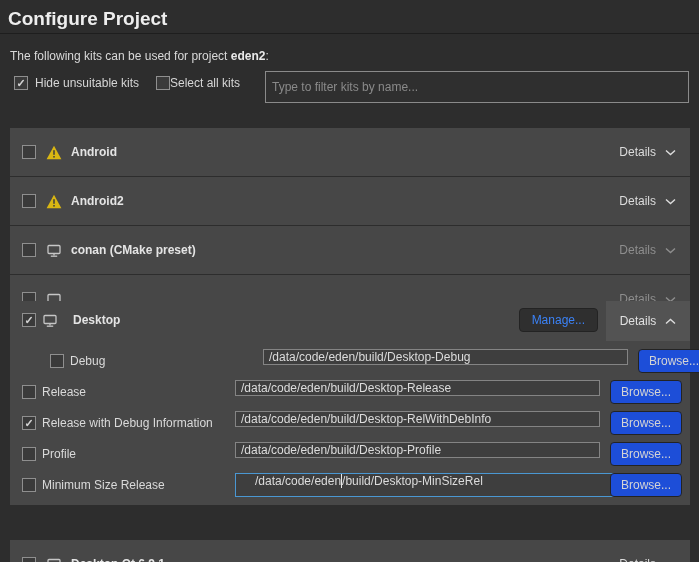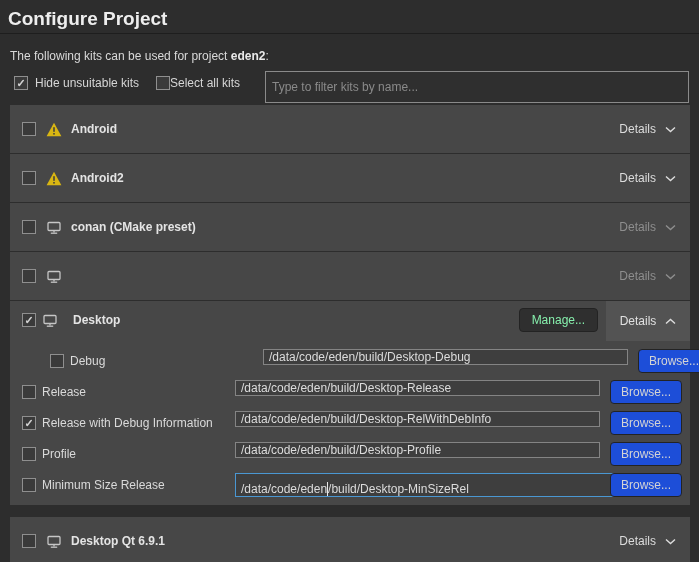--- a/index.html
+++ b/index.html
@@ -47,20 +47,21 @@
     color:#dddddd; font-family:"Liberation Sans", sans-serif; font-size:12px;
     padding:0 6px; outline:none;
   }
   .filter-input::placeholder { color:#8a8a8a; }
 
   .kit-row {
     position:absolute; left:10px; width:680px; height:48px;
     background:#474747;
     display:flex; align-items:center;
     padding:0 14px 0 12px;
+    margin-top:23px;
   }
   .kit-row .kicon { margin-left:10px; display:flex; align-items:center; }
   .kit-name { margin-left:9px; font-weight:bold; color:#e4e4e4; }
   .spacer { flex:1; }
   .details-btn {
     display:flex; align-items:center; gap:9px;
     color:#dcdcdc;
   }
   .details-btn.disabled { color:#8e8e8e; }
   .details-btn.disabled svg polyline { stroke:#8e8e8e; }
@@ -77,38 +78,38 @@
   }
   .details-block {
     position:absolute; right:0; top:0; width:84px; height:40px;
     background:#535353;
     display:flex; align-items:center; justify-content:center; gap:9px;
     color:#e0e0e0;
   }
   .manage-btn {
     position:absolute; right:92px; top:7px; height:24px;
     background:#2f2f2f; border:1px solid #232323; border-radius:4px;
-    color:#86efac; font-family:"Liberation Sans", sans-serif; font-size:12px;
+    color:#3b82f6; font-family:"Liberation Sans", sans-serif; font-size:12px;
     padding:0 12px;
   }
 
   .cfg-row { position:absolute; left:0; width:100%; height:24px; }
   .cfg-row .checkbox { position:absolute; left:12px; top:5px; }
   .cfg-label { position:absolute; left:32px; top:0; line-height:24px; color:#dadada; }
   .cfg-input {
     position:absolute; left:225px; top:0; width:365px; height:16px;
     background:#3e3e3e; border:1px solid #848484;
     color:#dcdcdc; font-family:"Liberation Sans", sans-serif; font-size:12px;
     padding:0 5px; outline:none;
   }
   .cfg-input-focused {
     position:absolute; left:225px; top:0; width:440px; height:24px;
     background:#3e3e3e; border:1px solid #4a97d2;
-    color:#dcdcdc; padding:0 5px;
-    display:flex; align-items:flex-end; white-space:pre;
+    color:#dcdcdc; padding:0 19px;
+    display:flex; align-items:flex-start; white-space:pre;
   }
   .caret { display:inline-block; width:1px; height:14px; background:#e8e8e8; }
   .browse-btn {
     position:absolute; right:8px; top:0; width:72px; height:24px;
     background:#1d4ed8; border:1px solid #232323; border-radius:4px;
     color:#d4d4d4; font-family:"Liberation Sans", sans-serif; font-size:12px;
   }
 
   svg { display:block; }
 </style>

